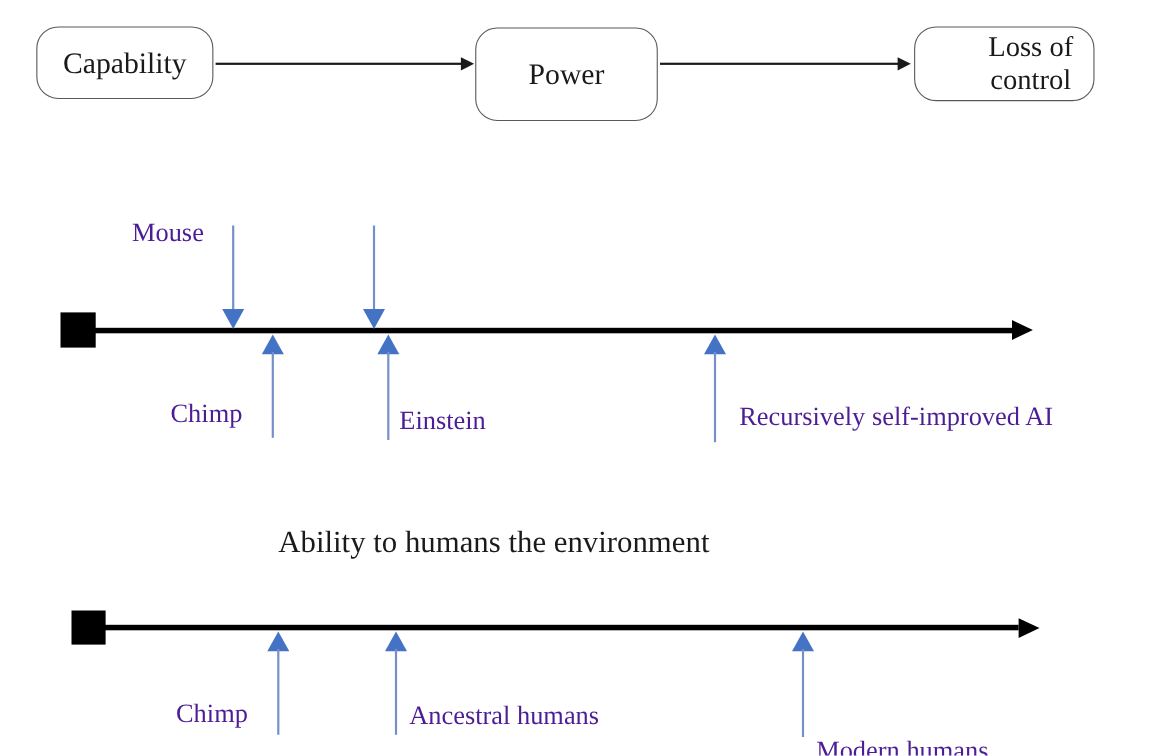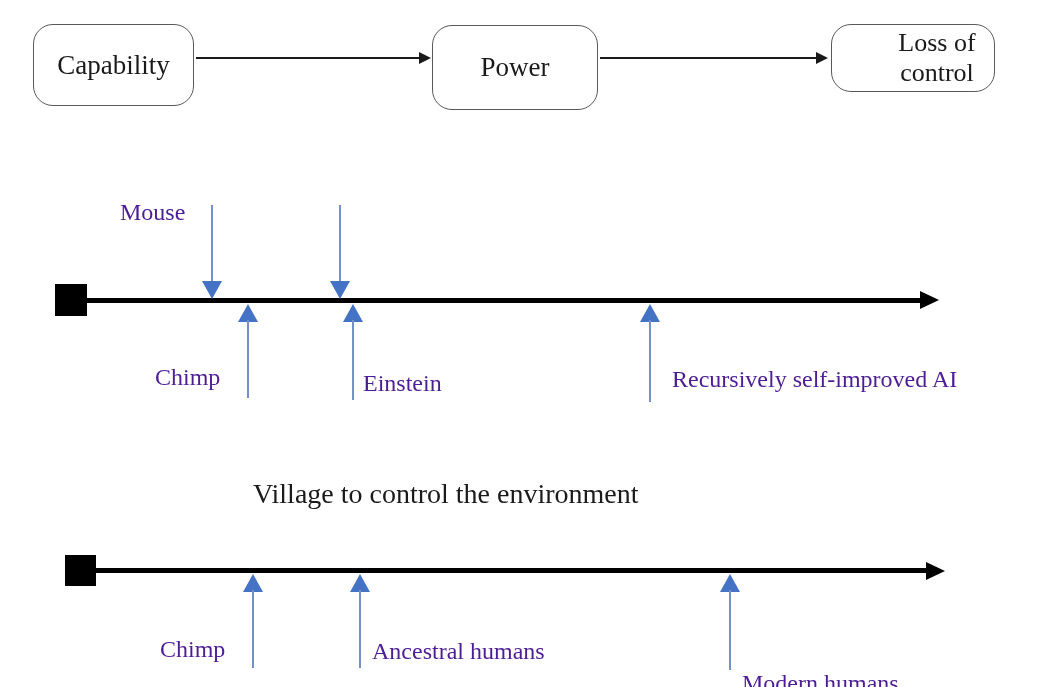--- a/index.html
+++ b/index.html
@@ -108,21 +108,21 @@
     font-size: 28px;
     white-space: nowrap;
     color: #1a1a1a;
   }
 </style>
 </head>
 <body>
 
 <div class="canvas">
 
-  <div class="flow-box" style="left:33px; top:24px; width:161px; height:82px;">
+  <div class="flow-box" style="left:33px; top:24px; width:161px; height:66px;">
     <span>Capability</span>
   </div>
 
   <div class="flow-line" style="left:196px; top:57px; width:224px;"></div>
   <div class="flow-head" style="left:419px; top:52px;"></div>
 
   <div class="flow-box" style="left:432px; top:25px; width:166px; height:85px;">
     <span>Power</span>
   </div>
 
@@ -149,21 +149,21 @@
   <div class="lbl" style="left:155px; top:364px;">Chimp</div>
 
   <div class="head-up" style="left:343px; top:304px;"></div>
   <div class="vline" style="left:352px; top:320px; height:80px;"></div>
   <div class="lbl" style="left:363px; top:370px;">Einstein</div>
 
   <div class="head-up" style="left:640px; top:304px;"></div>
   <div class="vline" style="left:649px; top:320px; height:82px;"></div>
   <div class="lbl" style="left:672px; top:366px;">Recursively self-improved AI</div>
 
-  <div class="axis-title" style="left:253px; top:478px;">Village to control the environment</div>
+  <div class="axis-title" style="left:253px; top:478px;">Ability to humans the environment</div>
 
   <div class="axis-square" style="left:65px; top:555px; width:31px; height:31px;"></div>
   <div class="axis-line" style="left:94px; top:568px; width:832px;"></div>
   <div class="axis-head" style="left:926px; top:562px;"></div>
 
   <div class="head-up" style="left:243px; top:574px;"></div>
   <div class="vline" style="left:252px; top:590px; height:78px;"></div>
   <div class="lbl" style="left:160px; top:636px;">Chimp</div>
 
   <div class="head-up" style="left:350px; top:574px;"></div>

